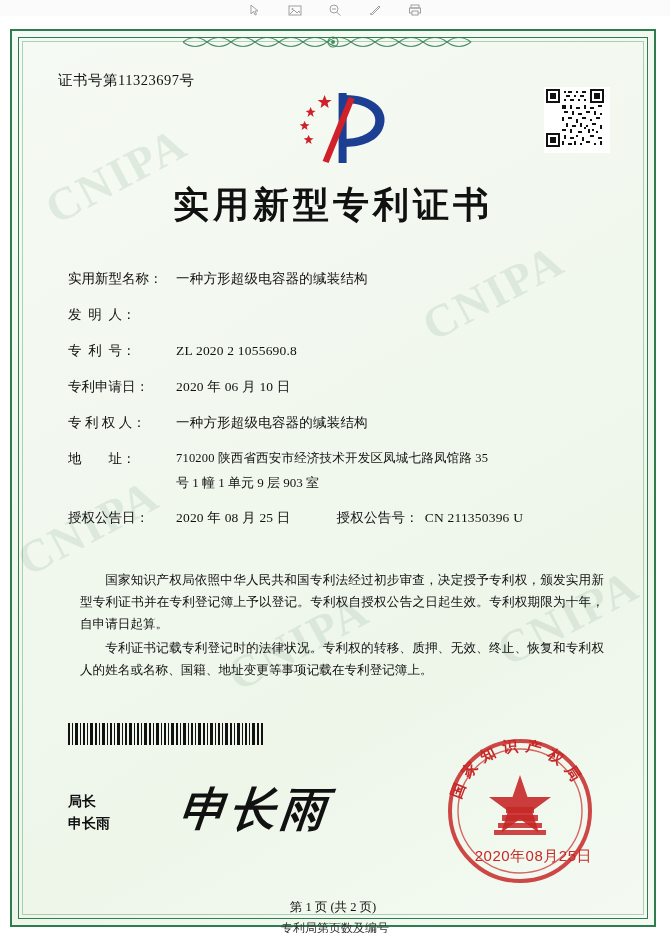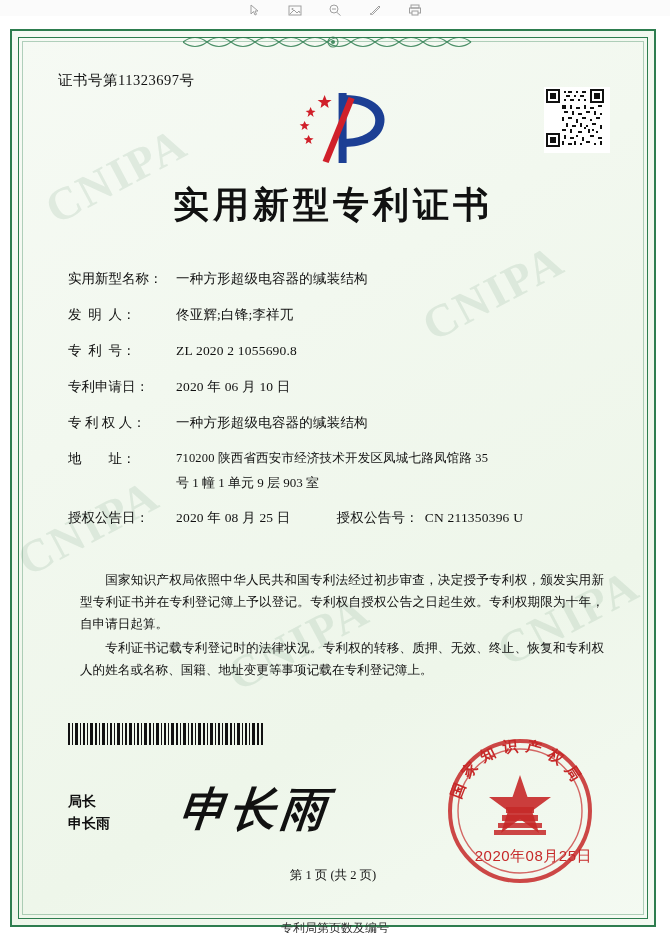--- a/index.html
+++ b/index.html
@@ -247,21 +247,21 @@
     top: 816px;
     font-size: 15px;
     color: #c62828;
     letter-spacing: .5px;
     font-family: Liberation Sans, sans-serif;
   }
 
   .page-foot {
     position: absolute;
     left: 0; right: 0;
-    top: 836px;
+    top: 868px;
     text-align: center;
     font-size: 12.5px;
     color: #111;
   }
 
   
   .bottom-clip {
     position: absolute;
     left: 0; right: 0;
     bottom: 0px;
@@ -430,21 +430,20 @@
 
     <div class="main-title">实用新型专利证书</div>
 
     <div class="fields">
       <div class="frow">
         <div class="flabel">实用新型名称：</div>
         <div class="fvalue">一种方形超级电容器的缄装结构</div>
       </div>
       <div class="frow">
         <div class="flabel">发  明  人：</div>
-        <div class="fvalue">佟亚辉;白锋;李祥兀</div>
       </div>
       <div class="frow">
         <div class="flabel">专  利  号：</div>
         <div class="fvalue">ZL 2020 2 1055690.8</div>
       </div>
       <div class="frow">
         <div class="flabel">专利申请日：</div>
         <div class="fvalue">2020 年 06 月 10 日</div>
       </div>
       <div class="frow">

